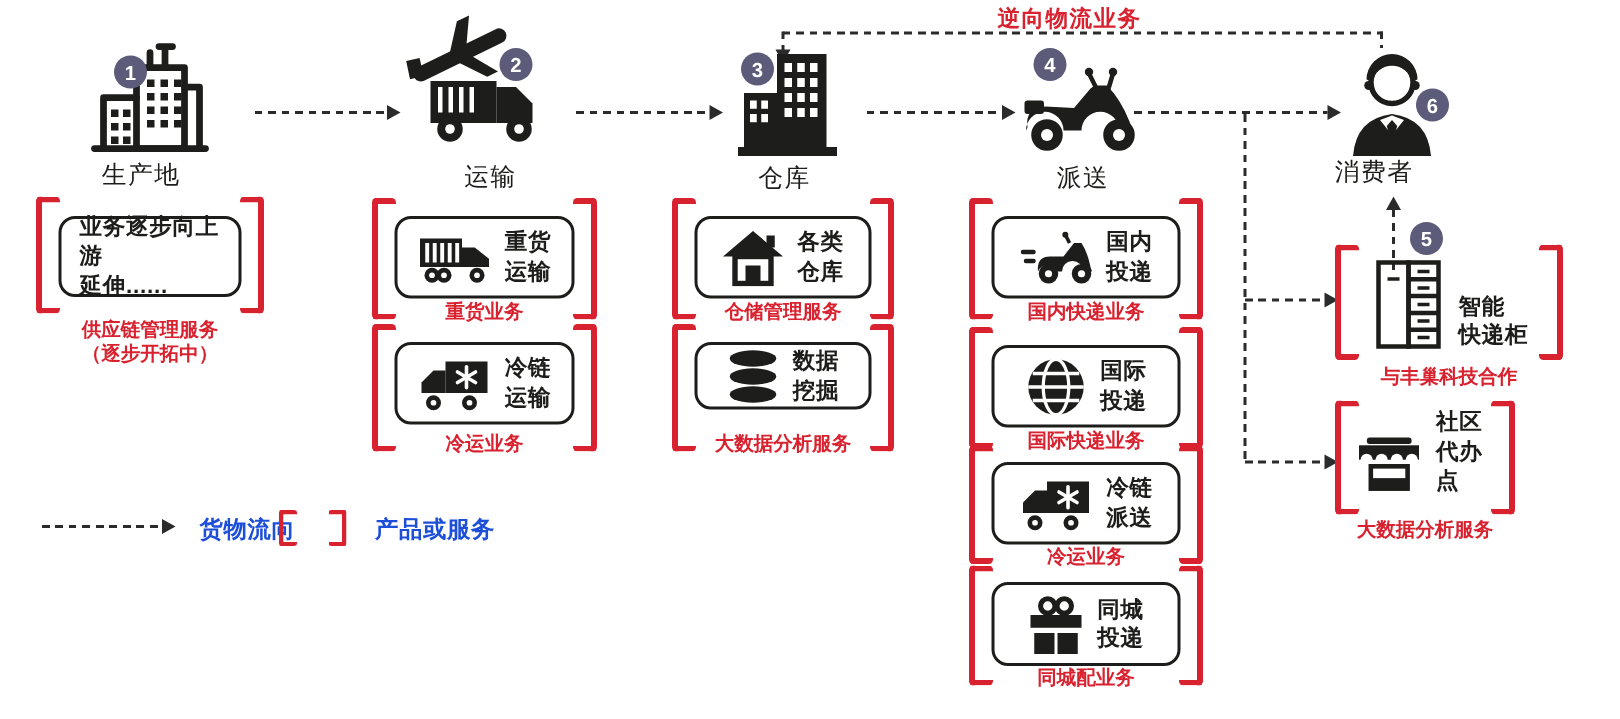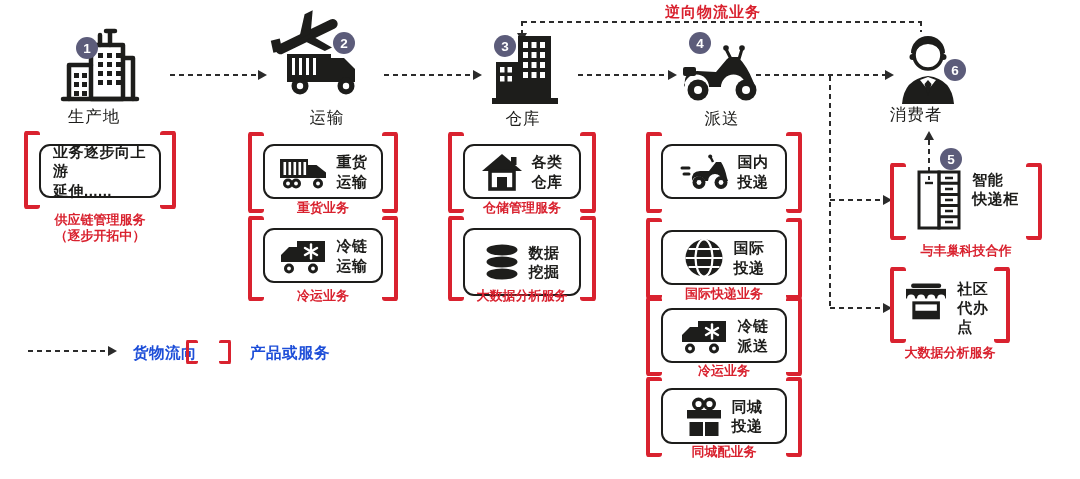--- a/index.html
+++ b/index.html
@@ -20,21 +20,21 @@
     font-size:13.5px;font-weight:bold;display:flex;align-items:center;justify-content:center;z-index:5;}
   
   .group{position:absolute;}
   .bracket{position:absolute;inset:0;pointer-events:none;}
   .bracket::before{content:"";position:absolute;left:0;top:0;bottom:0;width:12px;
     border:4px solid #d9222f;border-right:none;border-radius:3px;}
   .bracket::after{content:"";position:absolute;right:0;top:0;bottom:0;width:12px;
     border:4px solid #d9222f;border-left:none;border-radius:3px;}
   .gbox{position:absolute;left:15px;right:15px;background:#fff;border:2.5px solid #1d1d1b;border-radius:11px;
     display:flex;align-items:center;justify-content:center;gap:10px;padding:4px 6px;box-sizing:border-box;}
-  .gplain{position:absolute;left:16px;right:12px;display:flex;align-items:flex-start;justify-content:center;gap:11px;}
+  .gplain{position:absolute;left:16px;right:12px;display:flex;align-items:flex-end;justify-content:center;gap:11px;}
   .gtext{font-weight:bold;font-size:15px;line-height:1.28;white-space:pre-line;color:#1d1d1b;letter-spacing:0.5px;}
   .gcap{position:absolute;left:-6px;right:-6px;text-align:center;color:#d9222f;font-weight:bold;
     font-size:13px;line-height:1.2;white-space:pre-line;}
   .cap-in{bottom:-3px;margin-top:48px;}
   .cap-below{top:calc(100% + 3px);}
   
   .legend-text{position:absolute;font-weight:bold;font-size:15.5px;color:#1d4ed8;letter-spacing:0.5px;}
   .mini-bracket-l{position:absolute;width:9px;height:18px;border:3.5px solid #d9222f;border-right:none;border-radius:2px;}
   .mini-bracket-r{position:absolute;width:9px;height:18px;border:3.5px solid #d9222f;border-left:none;border-radius:2px;}
   .rev-label{position:absolute;color:#d9222f;font-weight:bold;font-size:15px;text-align:center;letter-spacing:1px;}
@@ -269,21 +269,21 @@
         <rect x="15" y="24" width="10" height="12" fill="#1d1d1b"></rect>
       </svg>
       <div class="gtext">各类
 仓库</div>
     </div>
     <div class="gcap cap-in">仓储管理服务</div>
   </div>
 
   <div class="group" style="left:448px;top:216px;width:148px;height:85px;">
     <div class="bracket"></div>
-    <div class="gbox" style="top:12px;height:68px;">
+    <div class="gbox" style="top:12px;height:45px;">
       <svg width="34" height="38" viewBox="0 0 34 38">
         <ellipse cx="17" cy="7" rx="15.5" ry="5.5" fill="#1d1d1b"></ellipse>
         <ellipse cx="17" cy="19" rx="15.5" ry="5.5" fill="#1d1d1b"></ellipse>
         <ellipse cx="17" cy="31" rx="15.5" ry="5.5" fill="#1d1d1b"></ellipse>
       </svg>
       <div class="gtext">数据
 挖掘</div>
     </div>
     <div class="gcap cap-in">大数据分析服务</div>
   </div>
@@ -300,20 +300,21 @@
           <circle cx="30.2" cy="2.5" r="2" fill="#1d1d1b"></circle>
         <path d="M12 27 q-1 -10 8 -10 h9 l7 -9 h5 q4 6 6 16 l1 3 h-6 a7 7 0 0 0 -14 0 h-3 a7 7 0 0 0 -13 0 z" fill="#1d1d1b"></path>
         <circle cx="19" cy="28.5" r="6.5" fill="#1d1d1b"></circle>
           <circle cx="41" cy="28.5" r="6.5" fill="#1d1d1b"></circle>
         <circle cx="19" cy="28.5" r="2.4" fill="#fff"></circle>
           <circle cx="41" cy="28.5" r="2.4" fill="#fff"></circle>
       </svg>
       <div class="gtext">国内
 投递</div>
     </div>
+    <div class="gcap cap-in">国内快递业务</div>
   </div>
 
   <div class="group" style="left:646px;top:218px;width:156px;height:81px;">
     <div class="bracket"></div>
     <div class="gbox" style="top:12px;height:55px;">
       <svg width="40" height="40" viewBox="0 0 40 40">
         <circle cx="20" cy="20" r="18.5" fill="#1d1d1b"></circle>
         <g stroke="#fff" stroke-width="2.2" fill="none">
           <ellipse cx="20" cy="20" rx="8.5" ry="18.5"></ellipse>
           <path d="M1.5 20 h37"></path>

